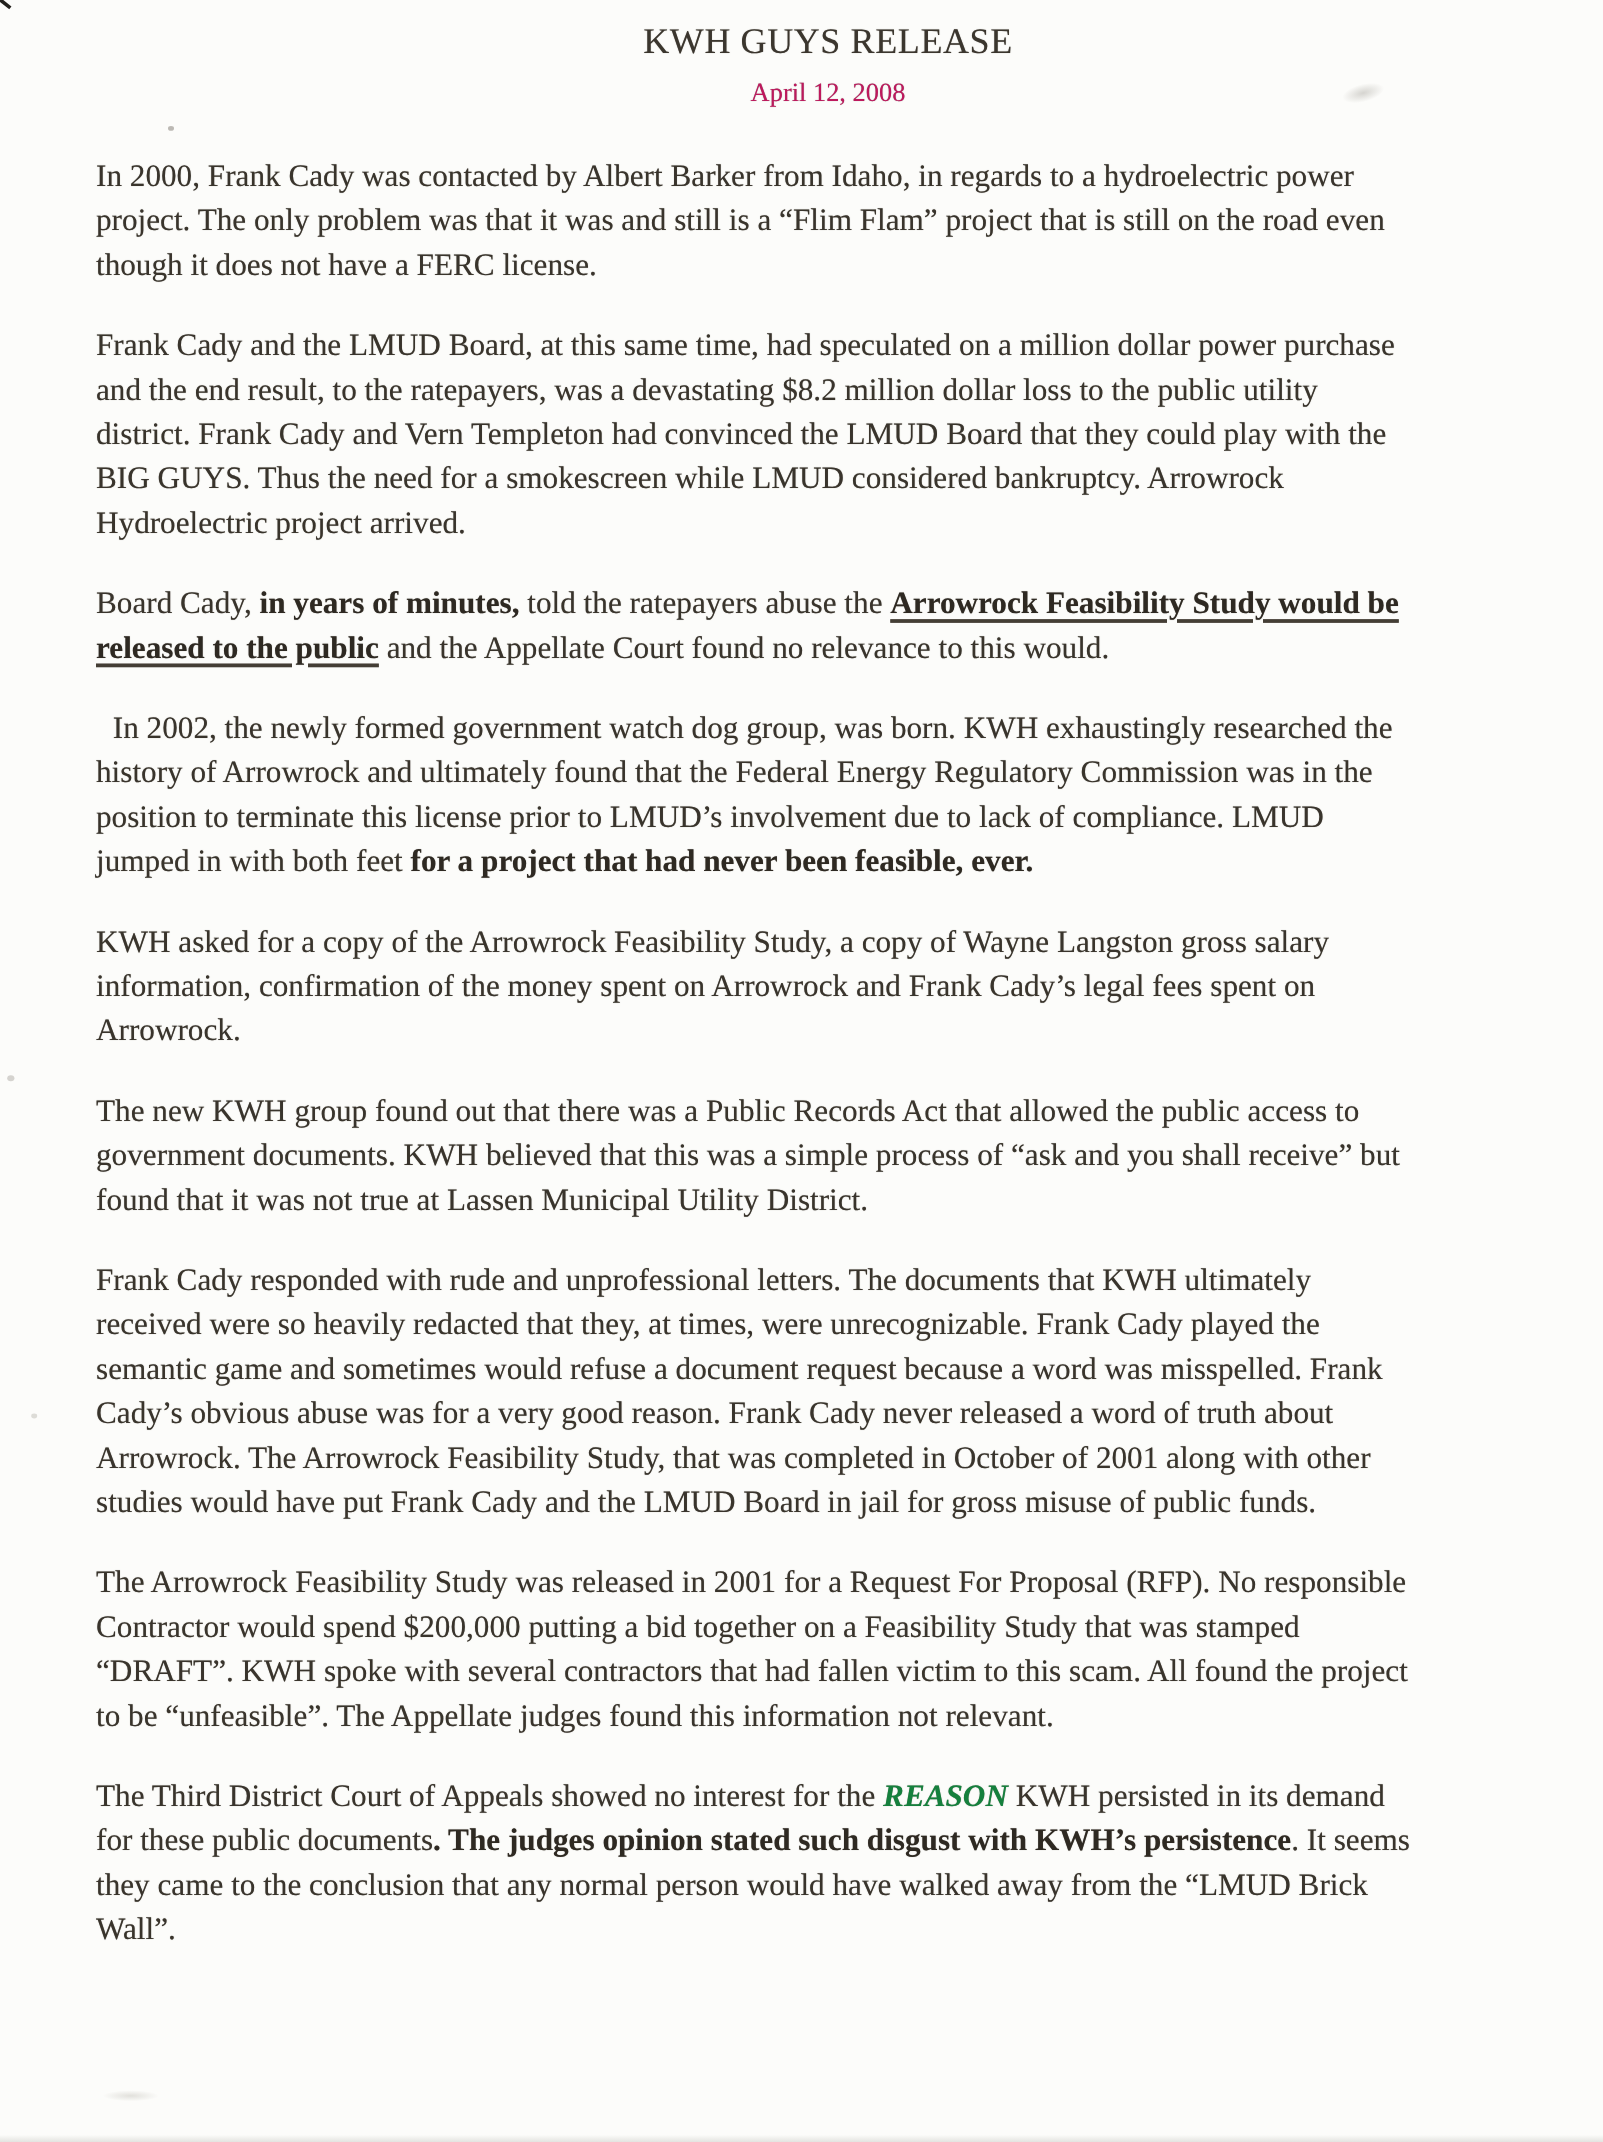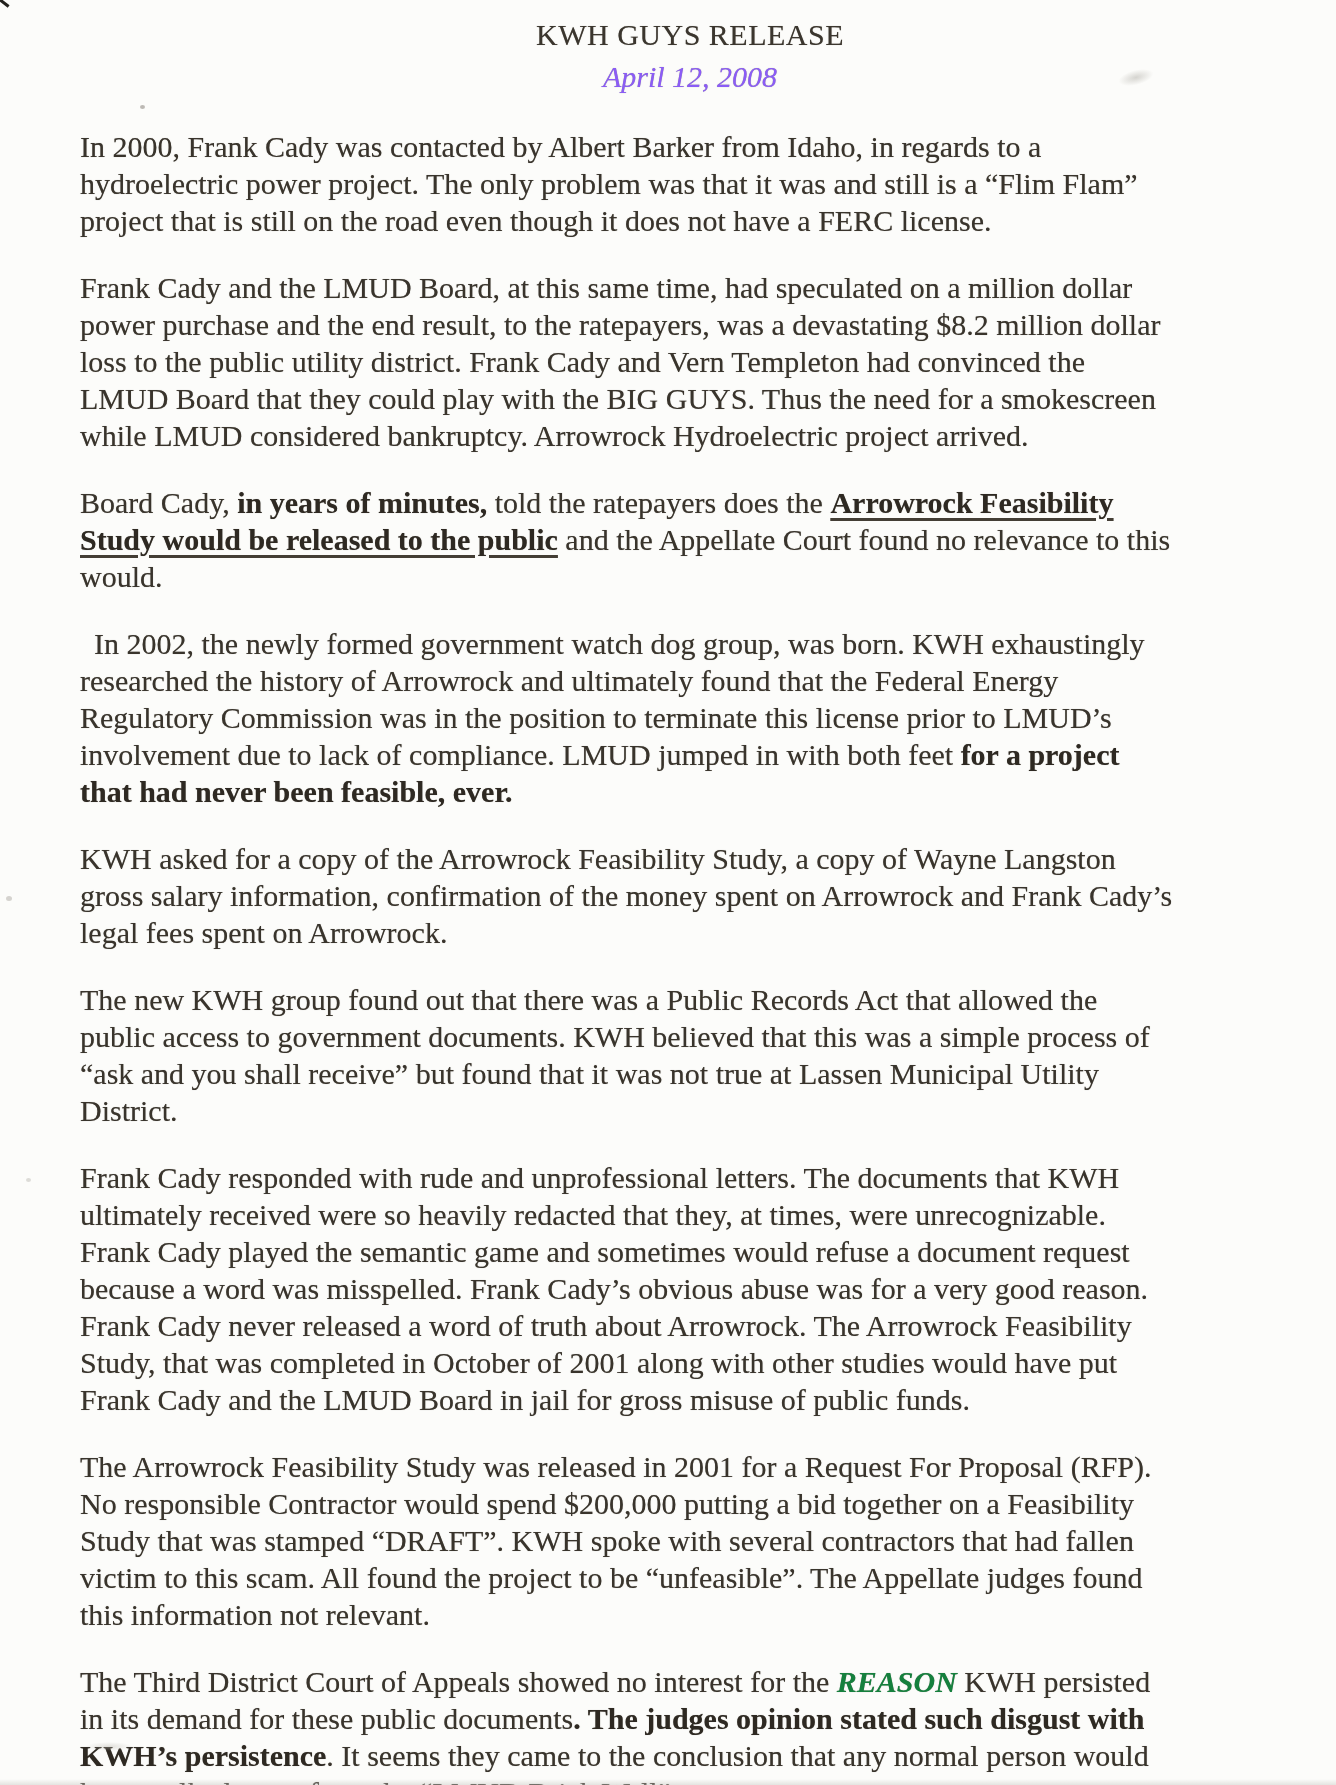--- a/index.html
+++ b/index.html
@@ -24,32 +24,31 @@
   }
   .doc-title {
     margin: 0;
     font-size: 30px;
     line-height: 42px;
     font-weight: 400;
     letter-spacing: 0.5px;
     color: #3b362e;
   }
   .doc-date {
-    font-size: 30px;
+    font-size: 22px;
     line-height: 42px;
-    color: #8b5cf6;
-    font-style: italic;
+    color: #be185d;
   }
   .doc-body {
     margin: 30px 0 0 80px;
     width: 1096px;
   }
   p.para {
     margin: 0 0 30px 0;
-    font-size: 30px;
+    font-size: 26px;
     line-height: 37px;
   }
   p.para.indent {
     text-indent: 14px;
   }
   .b  { font-weight: bold; color: #2e2922; margin-top: 24px; }
   .bu {
     font-weight: bold;
     color: #2e2922;
     text-decoration: underline;
@@ -114,21 +113,21 @@
   <span class="smudge smudge-bottom"></span>
 
   <header class="doc-header">
     <h1 class="doc-title">KWH GUYS RELEASE</h1>
     <div class="doc-date">April 12, 2008</div>
   </header>
 
   <main class="doc-body">
       <p class="para"><span>In 2000, Frank Cady was contacted by Albert Barker from Idaho, in regards to a hydroelectric power project. The only problem was that it was and still is a “Flim Flam” project that is still on the road even though it does not have a FERC license.</span></p>
       <p class="para"><span>Frank Cady and the LMUD Board, at this same time, had speculated on a million dollar power purchase and the end result, to the ratepayers, was a devastating $8.2 million dollar loss to the public utility district. Frank Cady and Vern Templeton had convinced the LMUD Board that they could play with the BIG GUYS. Thus the need for a smokescreen while LMUD considered bankruptcy. Arrowrock Hydroelectric project arrived.</span></p>
-      <p class="para"><span>Board Cady, </span><span class="b">in years of minutes,</span><span> told the ratepayers does the </span><span class="bu">Arrowrock Feasibility Study would be released to the public</span><span> and the Appellate Court found no relevance to this would.</span></p>
+      <p class="para"><span>Board Cady, </span><span class="b">in years of minutes,</span><span> told the ratepayers abuse the </span><span class="bu">Arrowrock Feasibility Study would be released to the public</span><span> and the Appellate Court found no relevance to this would.</span></p>
       <p class="para indent"><span>In 2002, the newly formed government watch dog group, was born. KWH exhaustingly researched the history of Arrowrock and ultimately found that the Federal Energy Regulatory Commission was in the position to terminate this license prior to LMUD’s involvement due to lack of compliance. LMUD jumped in with both feet </span><span class="b">for a project that had never been feasible, ever.</span></p>
       <p class="para"><span>KWH asked for a copy of the Arrowrock Feasibility Study, a copy of Wayne Langston gross salary information, confirmation of the money spent on Arrowrock and Frank Cady’s legal fees spent on Arrowrock.</span></p>
       <p class="para"><span>The new KWH group found out that there was a Public Records Act that allowed the public access to government documents. KWH believed that this was a simple process of “ask and you shall receive” but found that it was not true at Lassen Municipal Utility District.</span></p>
       <p class="para"><span>Frank Cady responded with rude and unprofessional letters. The documents that KWH ultimately received were so heavily redacted that they, at times, were unrecognizable. Frank Cady played the semantic game and sometimes would refuse a document request because a word was misspelled. Frank Cady’s obvious abuse was for a very good reason. Frank Cady never released a word of truth about Arrowrock. The Arrowrock Feasibility Study, that was completed in October of 2001 along with other studies would have put Frank Cady and the LMUD Board in jail for gross misuse of public funds.</span></p>
       <p class="para"><span>The Arrowrock Feasibility Study was released in 2001 for a Request For Proposal (RFP). No responsible Contractor would spend $200,000 putting a bid together on a Feasibility Study that was stamped “DRAFT”. KWH spoke with several contractors that had fallen victim to this scam. All found the project to be “unfeasible”. The Appellate judges found this information not relevant.</span></p>
       <p class="para"><span>The Third District Court of Appeals showed no interest for the </span><span class="bi">REASON</span><span> KWH persisted in its demand for these public documents</span><span class="b">. The judges opinion stated such disgust with KWH’s persistence</span><span>. It seems they came to the conclusion that any normal person would have walked away from the “LMUD Brick Wall”.</span></p>
     </main>
 
   <span class="edge-bottom"></span>
 </div>

